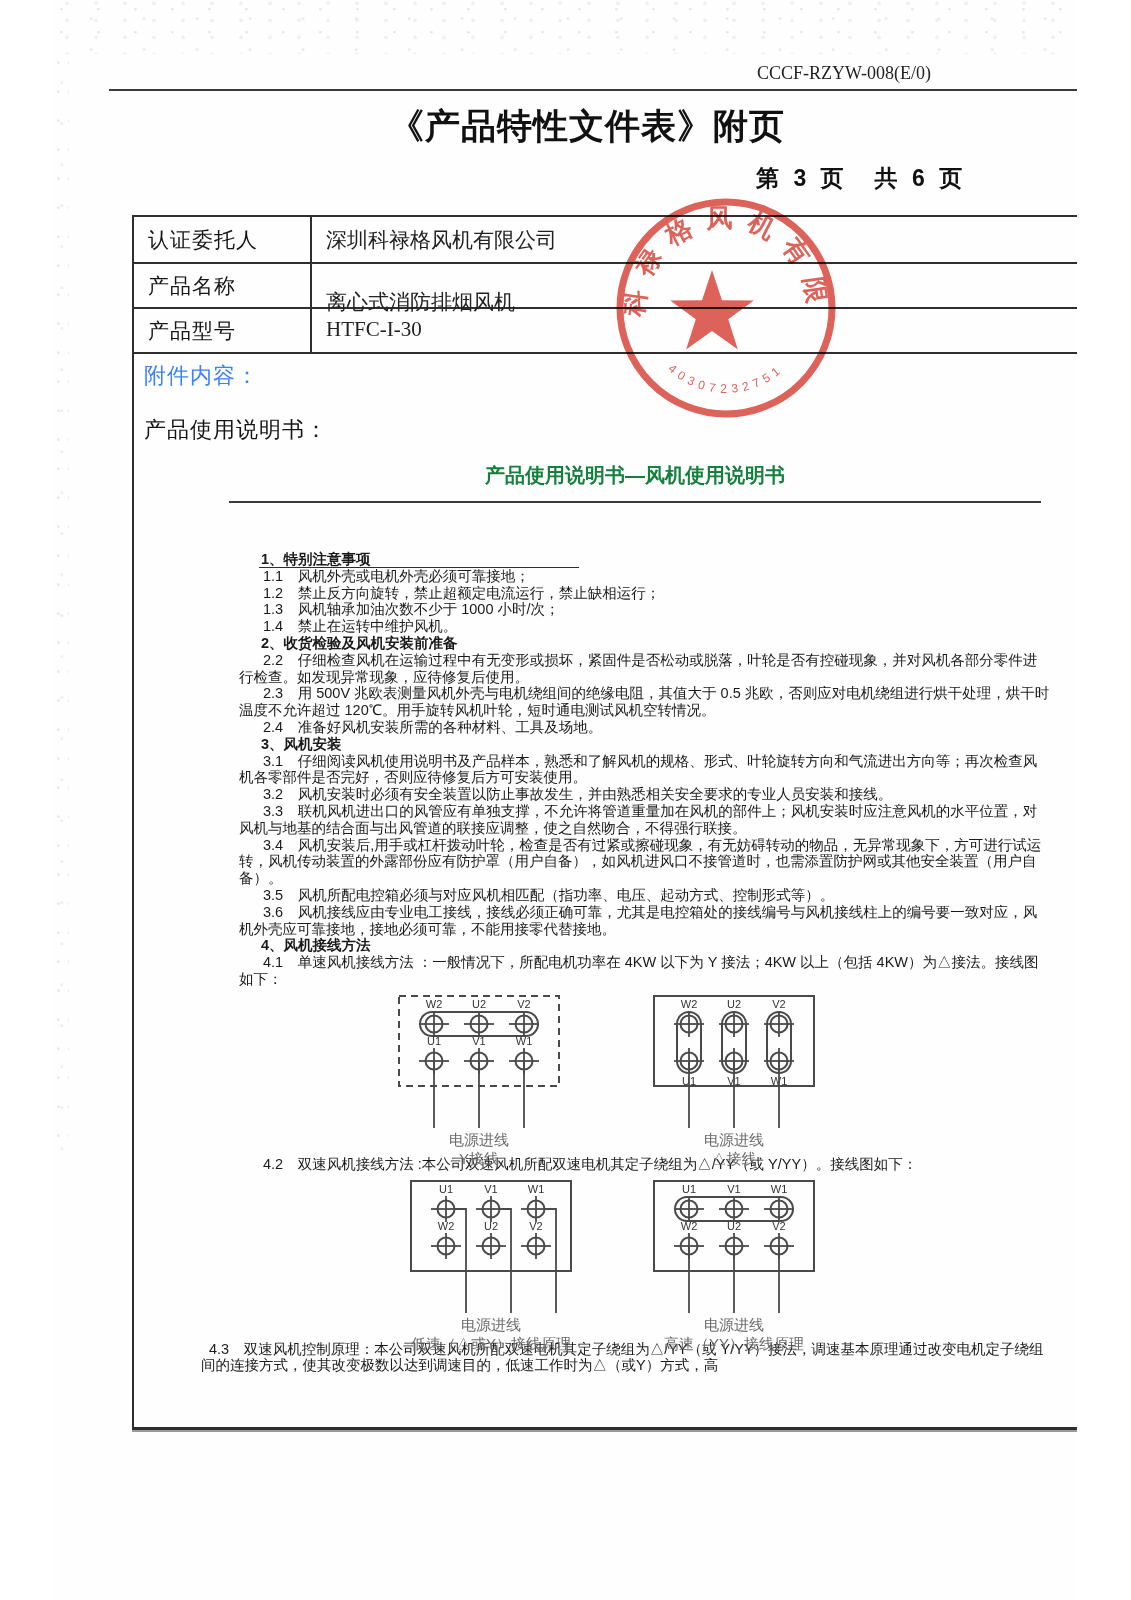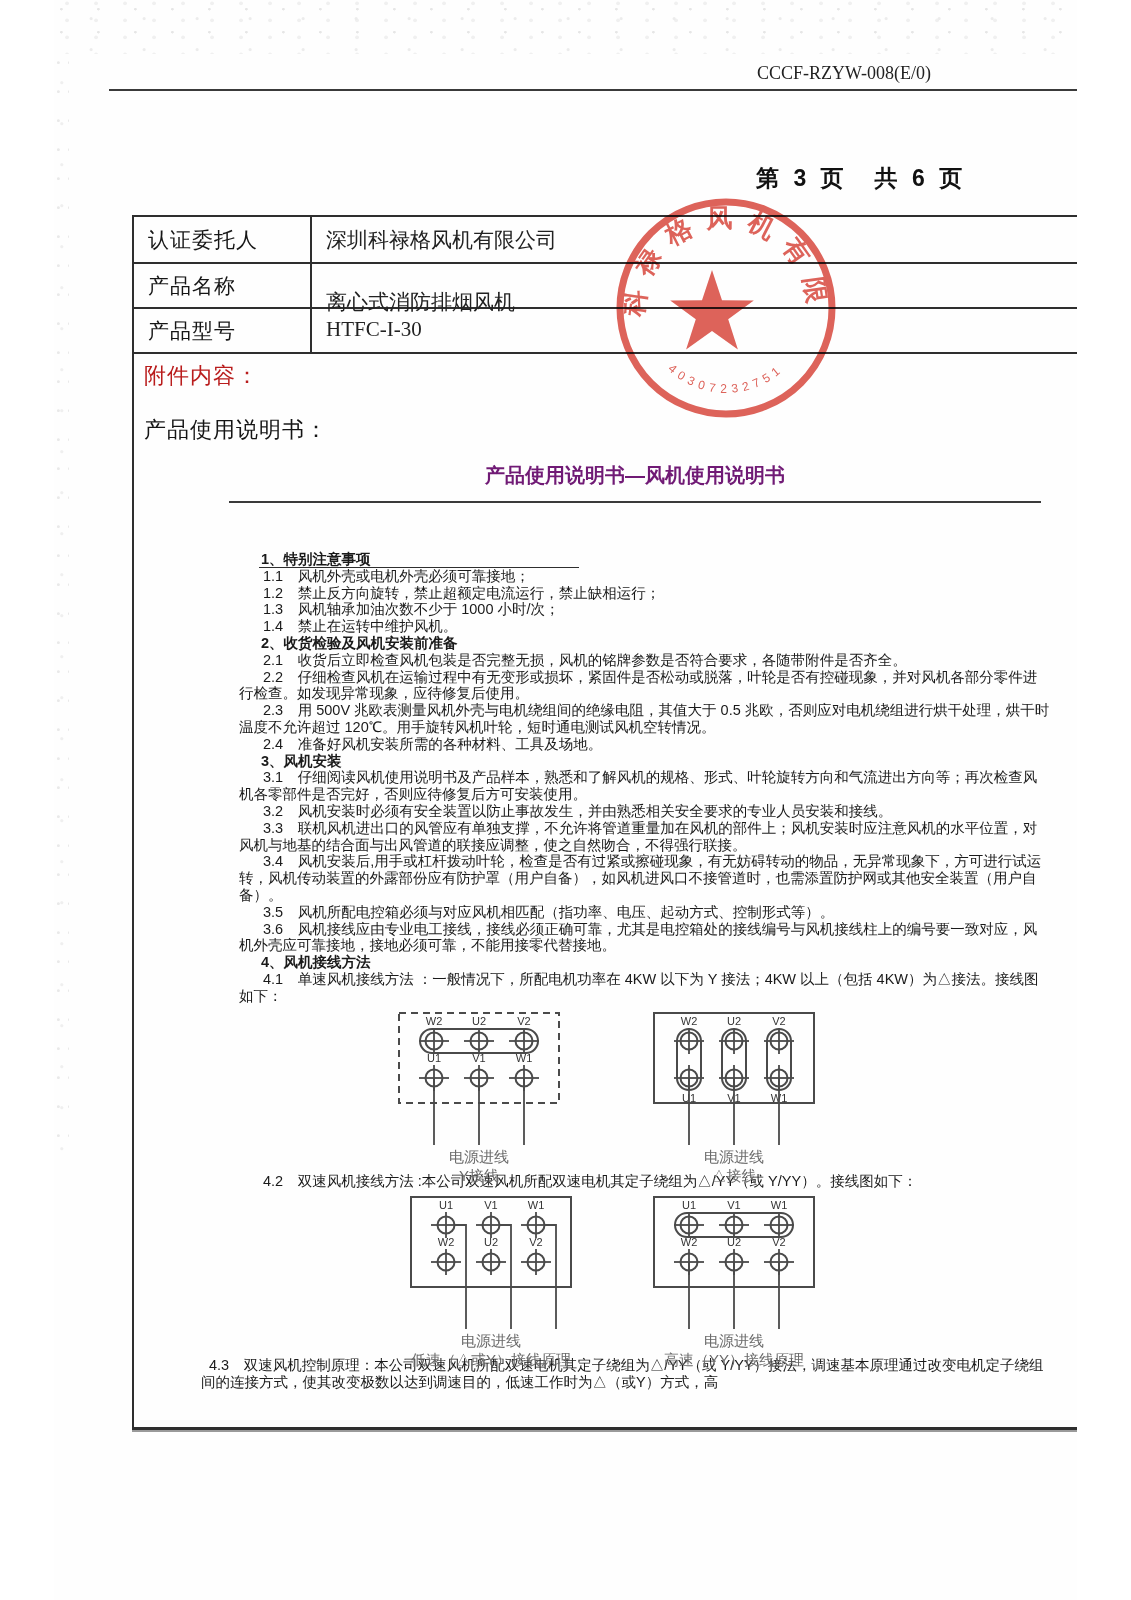--- a/index.html
+++ b/index.html
@@ -41,26 +41,26 @@
   .cert-box{
     position:absolute;left:78px;top:215px;width:1009px;height:1210px;
     border:2px solid #2e2e2e;border-bottom-width:3px;
     box-shadow:0 2px 0 #9a9a9a;
     text-align:center;
   }
   .cert-box .hline{position:absolute;left:0;width:100%;height:2px;background:#2e2e2e;}
   .cert-box .vline{position:absolute;left:176px;top:0;width:2px;height:136px;background:#2e2e2e;}
   .cell-label{position:absolute;left:14px;font-size:21px;letter-spacing:1px;color:#161616;}
   .cell-value{position:absolute;left:192px;font-family:"Liberation Serif",serif;font-size:21px;color:#222;}
-  .attach-label{position:absolute;left:10px;top:144px;font-size:22px;letter-spacing:1px;color:#b91c1c;}
+  .attach-label{position:absolute;left:10px;top:144px;font-size:22px;letter-spacing:1px;color:#3b82f6;}
   .manual-label{position:absolute;left:10px;top:198px;font-size:22px;letter-spacing:1px;color:#151515;}
   
   .manual-subtitle{
     position:absolute;top:462px;left:175px;width:812px;text-align:center;
-    font-size:20px;font-weight:600;color:#701a75;
+    font-size:20px;font-weight:600;color:#15803d;
   }
   .subtitle-rule{position:absolute;top:501px;left:175px;width:812px;height:2px;background:#3a3a3a;}
   .manual-title{
     position:absolute;top:509px;left:175px;width:812px;text-align:center;
     font-size:30px;font-weight:bold;letter-spacing:2px;color:#111;
   }
   .instructions{
     position:absolute;top:551px;left:185px;width:812px;
     font-size:14.5px;line-height:16.8px;color:#1a1a1a;
   }
@@ -81,20 +81,21 @@
 <body>
 
 <div class="sheet">
 
   <div class="noise-top"></div>
   <div class="noise-left"></div>
 
   <div class="doc-code">CCCF-RZYW-008(E/0)</div>
   <div class="header-rule"></div>
 
+  <div class="page-title">《产品特性文件表》附页</div>
   <div class="page-info">第 3 页　共 6 页</div>
 
   <div class="cert-box">
     <div class="hline" style="top:45px"></div>
     <div class="hline" style="top:90px"></div>
     <div class="hline" style="top:135px"></div>
     <div class="vline"></div>
 
     <div class="cell-label" style="top:9px">认证委托人</div>
     <div class="cell-value" style="top:9px">深圳科禄格风机有限公司</div>
@@ -111,21 +112,20 @@
   <div class="subtitle-rule"></div>
 
   <div class="instructions">
     <div id="part1">
         <div class="h">1、特别注意事项</div>
         <div class="p topline">1.1　风机外壳或电机外壳必须可靠接地；</div>
         <div class="p">1.2　禁止反方向旋转，禁止超额定电流运行，禁止缺相运行；</div>
         <div class="p">1.3　风机轴承加油次数不少于 1000 小时/次；</div>
         <div class="p">1.4　禁止在运转中维护风机。</div>
         <div class="h">2、收货检验及风机安装前准备</div>
-        <div class="p">2.1　收货后立即检查风机包装是否完整无损，风机的铭牌参数是否符合要求，各随带附件是否齐全。</div>
         <div class="p">2.2　仔细检查风机在运输过程中有无变形或损坏，紧固件是否松动或脱落，叶轮是否有控碰现象，并对风机各部分零件进行检查。如发现异常现象，应待修复后使用。</div>
         <div class="p">2.3　用 500V 兆欧表测量风机外壳与电机绕组间的绝缘电阻，其值大于 0.5 兆欧，否则应对电机绕组进行烘干处理，烘干时温度不允许超过 120℃。用手旋转风机叶轮，短时通电测试风机空转情况。</div>
         <div class="p">2.4　准备好风机安装所需的各种材料、工具及场地。</div>
         <div class="h">3、风机安装</div>
         <div class="p">3.1　仔细阅读风机使用说明书及产品样本，熟悉和了解风机的规格、形式、叶轮旋转方向和气流进出方向等；再次检查风机各零部件是否完好，否则应待修复后方可安装使用。</div>
         <div class="p">3.2　风机安装时必须有安全装置以防止事故发生，并由熟悉相关安全要求的专业人员安装和接线。</div>
         <div class="p">3.3　联机风机进出口的风管应有单独支撑，不允许将管道重量加在风机的部件上；风机安装时应注意风机的水平位置，对风机与地基的结合面与出风管道的联接应调整，使之自然吻合，不得强行联接。</div>
         <div class="p">3.4　风机安装后,用手或杠杆拨动叶轮，检查是否有过紧或擦碰现象，有无妨碍转动的物品，无异常现象下，方可进行试运转，风机传动装置的外露部份应有防护罩（用户自备），如风机进风口不接管道时，也需添置防护网或其他安全装置（用户自备）。</div>
         <div class="p">3.5　风机所配电控箱必须与对应风机相匹配（指功率、电压、起动方式、控制形式等）。</div>
         <div class="p">3.6　风机接线应由专业电工接线，接线必须正确可靠，尤其是电控箱处的接线编号与风机接线柱上的编号要一致对应，风机外壳应可靠接地，接地必须可靠，不能用接零代替接地。</div>

